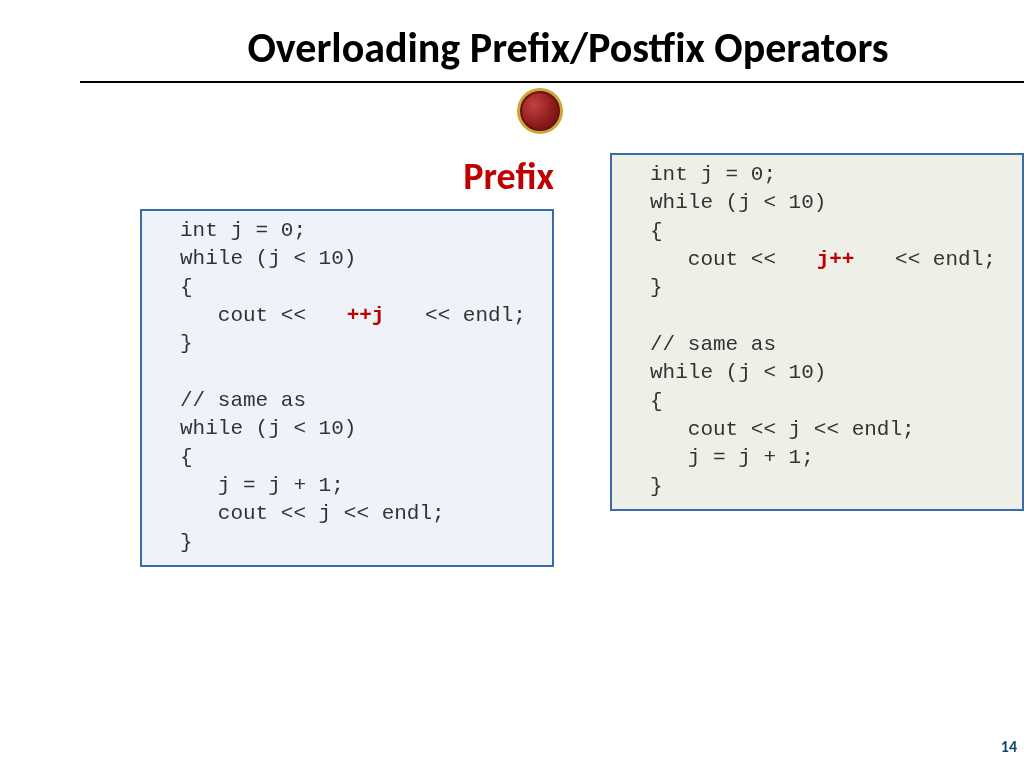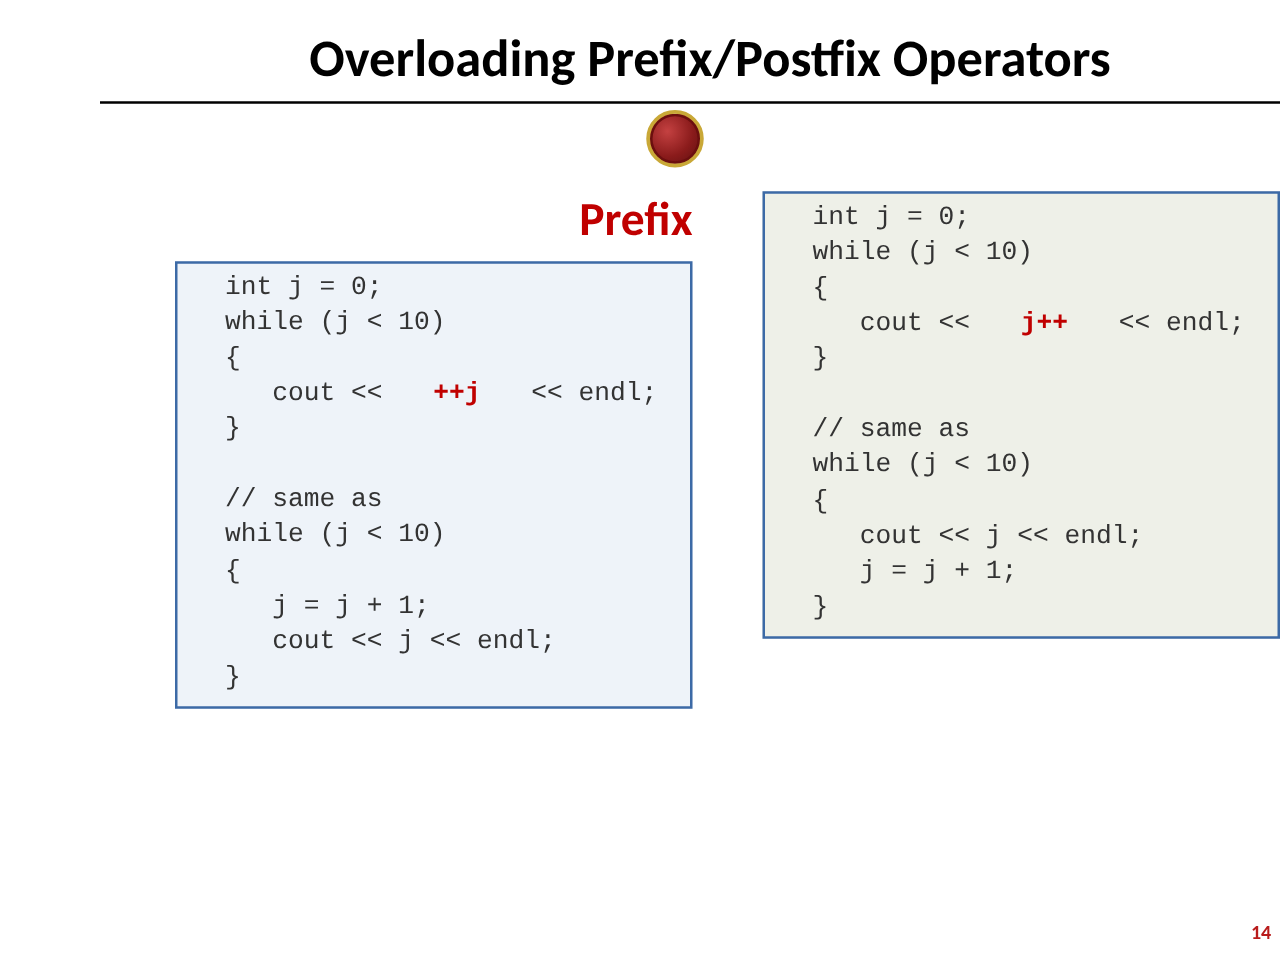--- a/index.html
+++ b/index.html
@@ -65,21 +65,21 @@
     white-space: pre;
     color: #333;
   }
   .codebox.prefix { background: #eef3f9; }
   .codebox.postfix { background: #eef0e8; }
   .hl { color: #c00000; font-weight: 700; }
   .pageno {
     position: absolute;
     right: 35px;
     bottom: 12px;
-    color: #b91c1c;
+    color: #0c4a6e;
     font-weight: 700;
     font-size: 16px;
     font-family: Calibri, Arial, sans-serif;
   }
 </style>
 </head>
 <body>
 
 <div class="title">Overloading Prefix/Postfix Operators</div>
 <div class="hr-line"></div>

